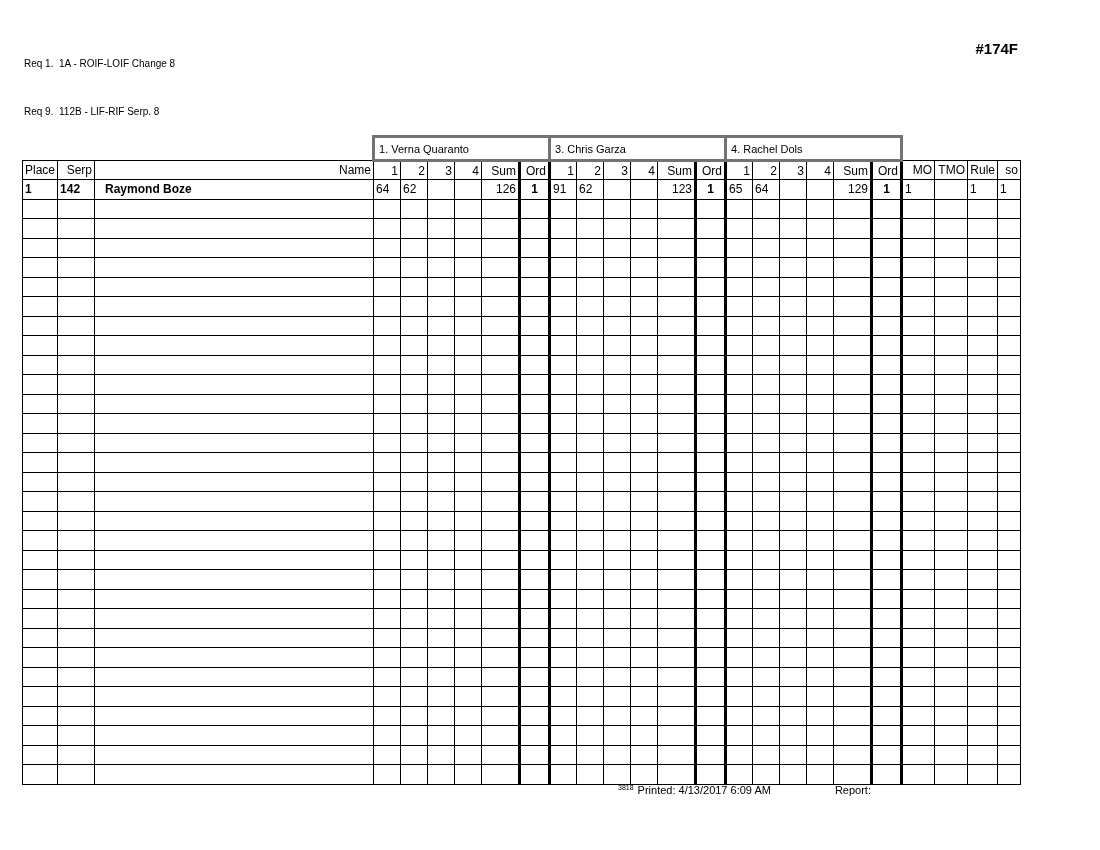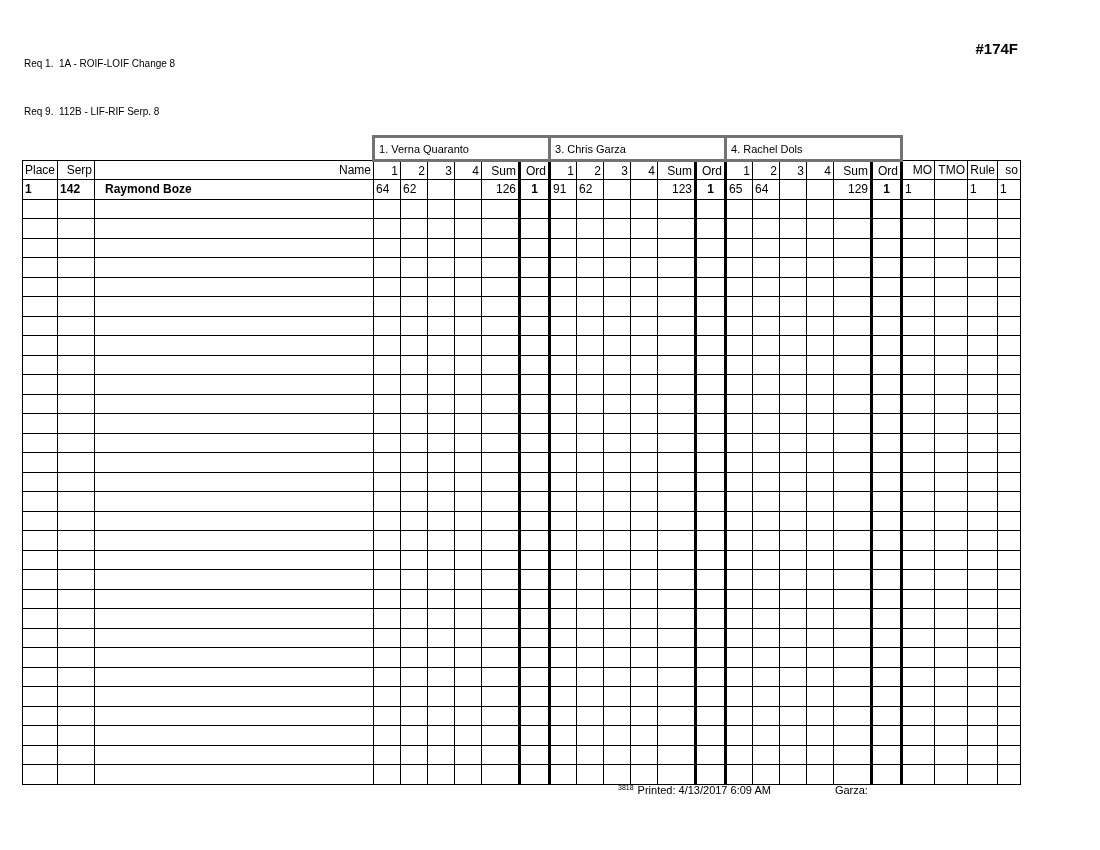--- a/index.html
+++ b/index.html
@@ -965,16 +965,16 @@
           <td class="thickl thickr"></td>
         <td></td>
           <td></td>
           <td></td>
           <td></td>
       </tr>
       </tbody>
   </table>
 
   <div class="footer">
-    <span class="code">3818</span><span>Printed:  4/13/2017  6:09 AM</span><span class="scorer">Garza:</span>
+    <span class="code">3818</span><span>Printed:  4/13/2017  6:09 AM</span><span class="scorer">Report:</span>
   </div>
 
 </div>
 
 </body></html>

